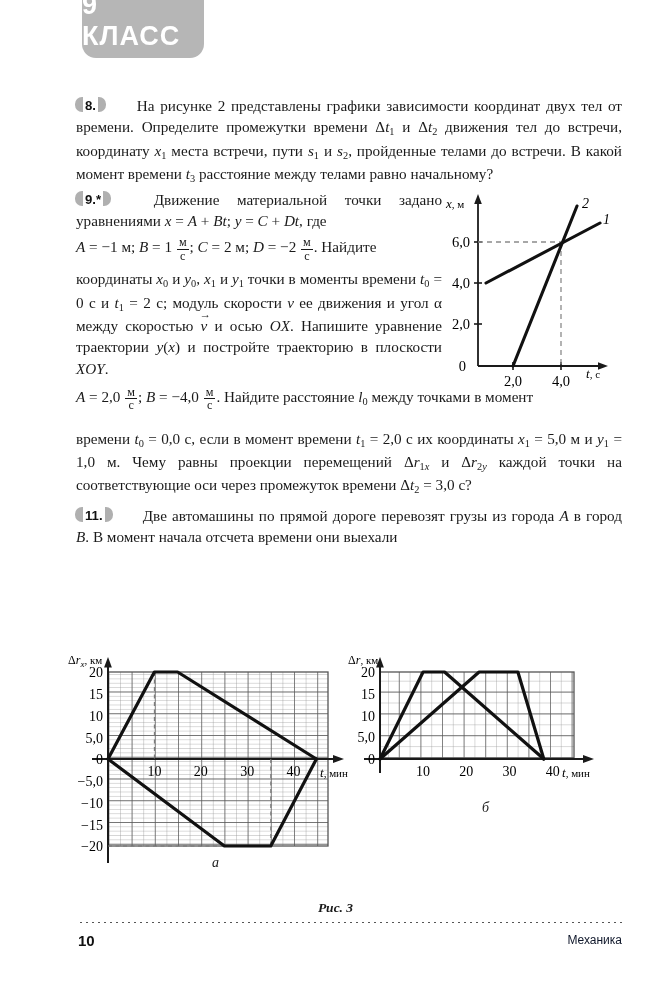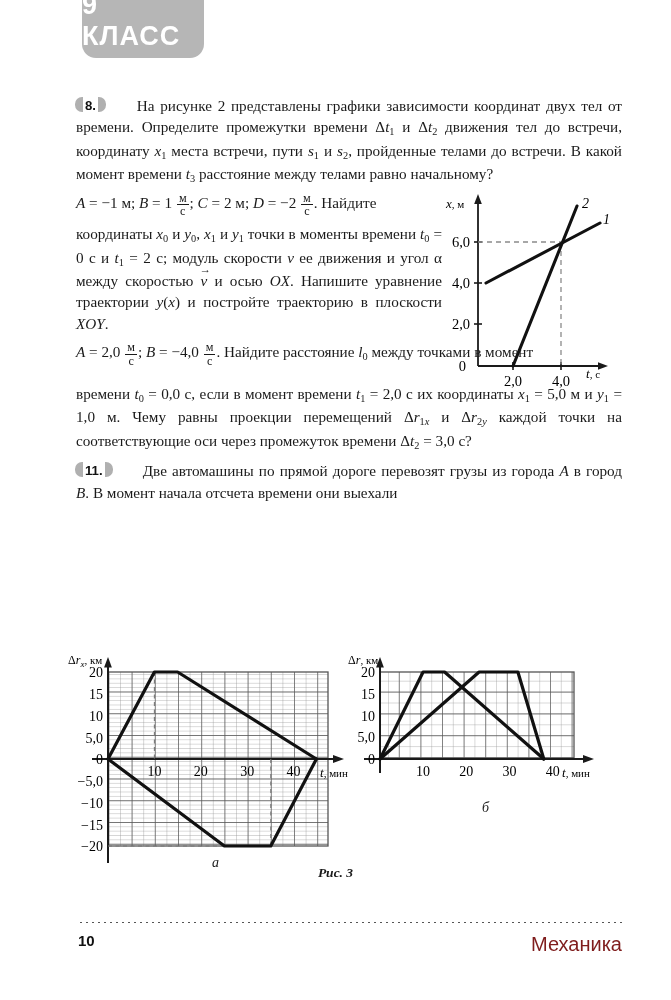--- a/index.html
+++ b/index.html
@@ -74,41 +74,41 @@
 
   
   .fig2-box{position:absolute;left:440px;top:188px;width:186px;height:230px;}
   .fig-caption{
     text-align:center;font-style:italic;font-weight:bold;font-size:13.5px;
     font-family:"Liberation Serif",serif;
   }
 
   .fig3-box{position:absolute;left:62px;top:648px;width:560px;height:245px;}
   .fig3-caption{
-    position:absolute;left:0;top:865px;width:671px;text-align:center;
+    position:absolute;left:0;top:900px;width:671px;text-align:center;
     font-style:italic;font-weight:bold;font-size:13.5px;
   }
   .sub-label{
     position:absolute;font-style:italic;font-size:14px;
   }
 
   
   .footer-rule{
     position:absolute;left:78px;top:921px;width:545px;height:3px;
     background-image:radial-gradient(circle, #555 0.9px, transparent 1.1px);
     background-size:6px 3px;
     background-repeat:repeat-x;
   }
   .footer-page{
     position:absolute;left:78px;top:932px;
     font-family:"Liberation Sans",sans-serif;font-weight:bold;font-size:15px;color:#111;
   }
   .footer-sec{
     position:absolute;right:49px;top:933px;
-    font-family:"Liberation Sans",sans-serif;font-size:20px;color:#7f1d1d;margin-left:43px;
+    font-family:"Liberation Sans",sans-serif;font-size:12px;color:#0f172a;margin-left:43px;
   }
   svg{display:block;}
   text{font-family:"Liberation Serif",serif;}
 </style>
 </head>
 <body>
 
 <div class="page">
 
   <div class="grade-badge">
@@ -157,20 +157,24 @@
   <div class="content">
 
     <div class="prob">
       <p>
         <span class="num"><span>8.</span></span>
         На рисунке 2 представлены графики зависимости координат двух тел от времени. Определите промежутки времени Δ<i class="v">t</i><sub>1</sub> и Δ<i class="v">t</i><sub>2</sub> движения тел до встречи, координату <i class="v">x</i><sub>1</sub> места встречи, пути <i class="v">s</i><sub>1</sub> и <i class="v">s</i><sub>2</sub>, пройденные телами до встречи. В какой момент времени <i class="v">t</i><sub>3</sub> расстояние между телами равно начальному?
       </p>
     </div>
 
     <div class="prob" style="width:366px;">
+      <p>
+        <span class="num"><span>9.*</span></span>
+        Движение материальной точки задано уравнениями <i class="v">x</i> = <i class="v">A</i> + <i class="v">Bt</i>; <i class="v">y</i> = <i class="v">C</i> + <i class="v">Dt</i>, где
+      </p>
       <p style="margin-top:5px;">
         <i class="v">A</i> = −1 м; <i class="v">B</i> = 1 <span class="frac"><span class="n">м</span><span class="d">с</span></span>; <i class="v">C</i> = 2 м; <i class="v">D</i> = −2 <span class="frac"><span class="n">м</span><span class="d">с</span></span>. Найдите
       </p>
       <p style="margin-top:6px;">
         координаты <i class="v">x</i><sub>0</sub> и <i class="v">y</i><sub>0</sub>, <i class="v">x</i><sub>1</sub> и <i class="v">y</i><sub>1</sub> точки в моменты времени <i class="v">t</i><sub>0</sub> = 0 с и <i class="v">t</i><sub>1</sub> = 2 с; модуль скорости <i class="v">v</i> ее движения и угол α между скоростью <span class="vecarrow"><i class="v">v</i></span> и осью <i class="v">OX</i>. Напишите уравнение траектории <i class="v">y</i>(<i class="v">x</i>) и постройте траекторию в плоскости <i class="v">XOY</i>.
       </p>
     </div>
 
     <div class="prob" style="margin-top:7px;">
       <p style="margin-top:6px;">

